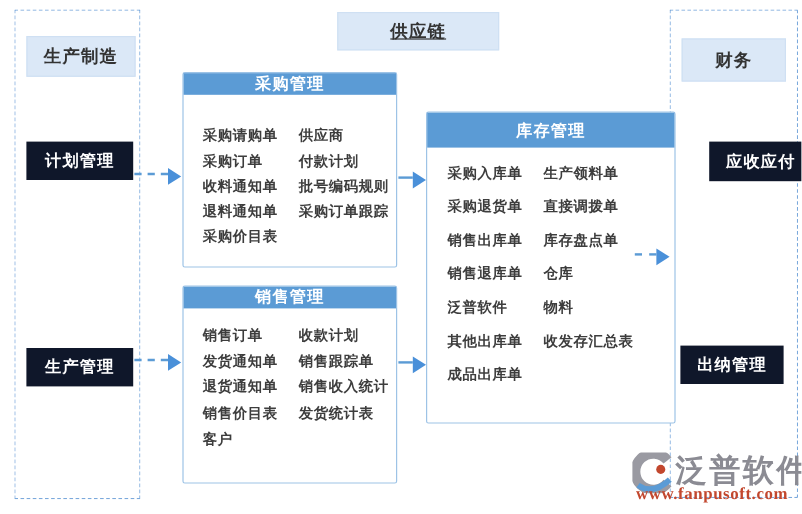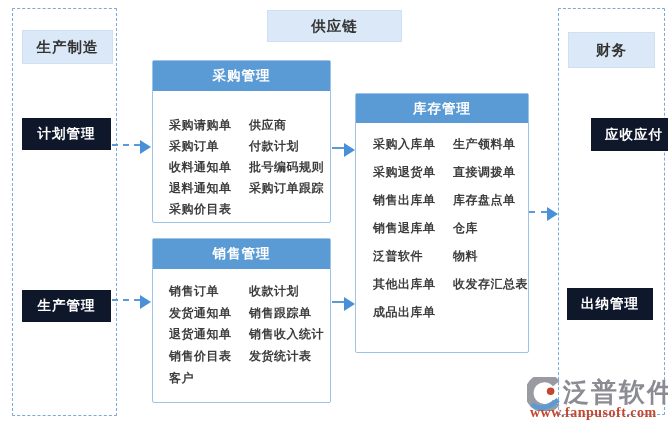--- a/index.html
+++ b/index.html
@@ -19,21 +19,21 @@
     position:absolute;background:#0f172a;
     display:flex;align-items:center;justify-content:center;
     color:#fff;font-size:13.5px;font-weight:bold;letter-spacing:1px;
   }
   .module{
     position:absolute;background:#fff;border:1px solid #9dc3e6;border-radius:2px;
     box-sizing:border-box;
   }
   .module-header{
     background:#5b9bd5;color:#fff;font-weight:bold;font-size:13.5px;letter-spacing:1px;
-    height:30px;display:flex;align-items:center;justify-content:center;
+    height:18px;display:flex;align-items:center;justify-content:center;
   }
   .module-body{display:flex;}
   .pad-purchase{padding:24px 0 0 16px;}
   .pad-sales{padding:12px 0 0 16px;}
   .pad-inventory{padding:7px 0 0 17px;}
   .col-l{width:80px;flex:none;}
   .col-r{flex:1;}
   .it{
     font-size:12px;font-weight:600;color:#3d3d3d;white-space:nowrap;letter-spacing:0.5px;
   }
@@ -55,21 +55,21 @@
     position:absolute;left:7px;top:31px;font-size:14px;font-weight:bold;
     color:#c2472e;font-family:"Liberation Serif","DejaVu Serif",serif;
     letter-spacing:0.5px;white-space:nowrap;
   }
 </style>
 </head>
 <body>
 
 <div id="stage">
 
-  <div class="label-box" style="left:267px;top:10px;width:133px;height:30px;">供应链</div>
+  <div class="label-box" style="left:281px;top:10px;width:133px;height:30px;text-decoration:underline;">供应链</div>
 
   <div class="dashed-panel" style="left:12px;top:8px;width:103px;height:406px;"></div>
   <div class="label-box" style="left:22px;top:30px;width:89px;height:32px;">生产制造</div>
   <div class="green-btn" style="left:22px;top:118px;width:89px;height:32px;">计划管理</div>
   <div class="green-btn" style="left:22px;top:290px;width:89px;height:32px;">生产管理</div>
 
   <div class="dashed-panel" style="left:558px;top:8px;width:105px;height:405px;"></div>
   <div class="label-box" style="left:568px;top:32px;width:85px;height:34px;">财务</div>
   <div class="green-btn" style="left:591px;top:118px;width:86px;height:33px;">应收应付</div>
   <div class="green-btn" style="left:567px;top:288px;width:86px;height:32px;">出纳管理</div>
@@ -105,21 +105,21 @@
       </div>
       <div class="col-r">
         <div class="it">收款计划</div>
         <div class="it">销售跟踪单</div>
         <div class="it">销售收入统计</div>
         <div class="it">发货统计表</div>
       </div>
     </div>
   </div>
 
-  <div class="module" style="left:355px;top:93px;width:174px;height:260px;">
+  <div class="module" style="left:355px;top:93px;width:208px;height:260px;">
     <div class="module-header" style="height:29px;">库存管理</div>
     <div class="module-body pad-inventory lh28">
       <div class="col-l">
         <div class="it">采购入库单</div>
         <div class="it">采购退货单</div>
         <div class="it">销售出库单</div>
         <div class="it">销售退库单</div>
         <div class="it">泛普软件</div>
         <div class="it">其他出库单</div>
         <div class="it">成品出库单</div>

